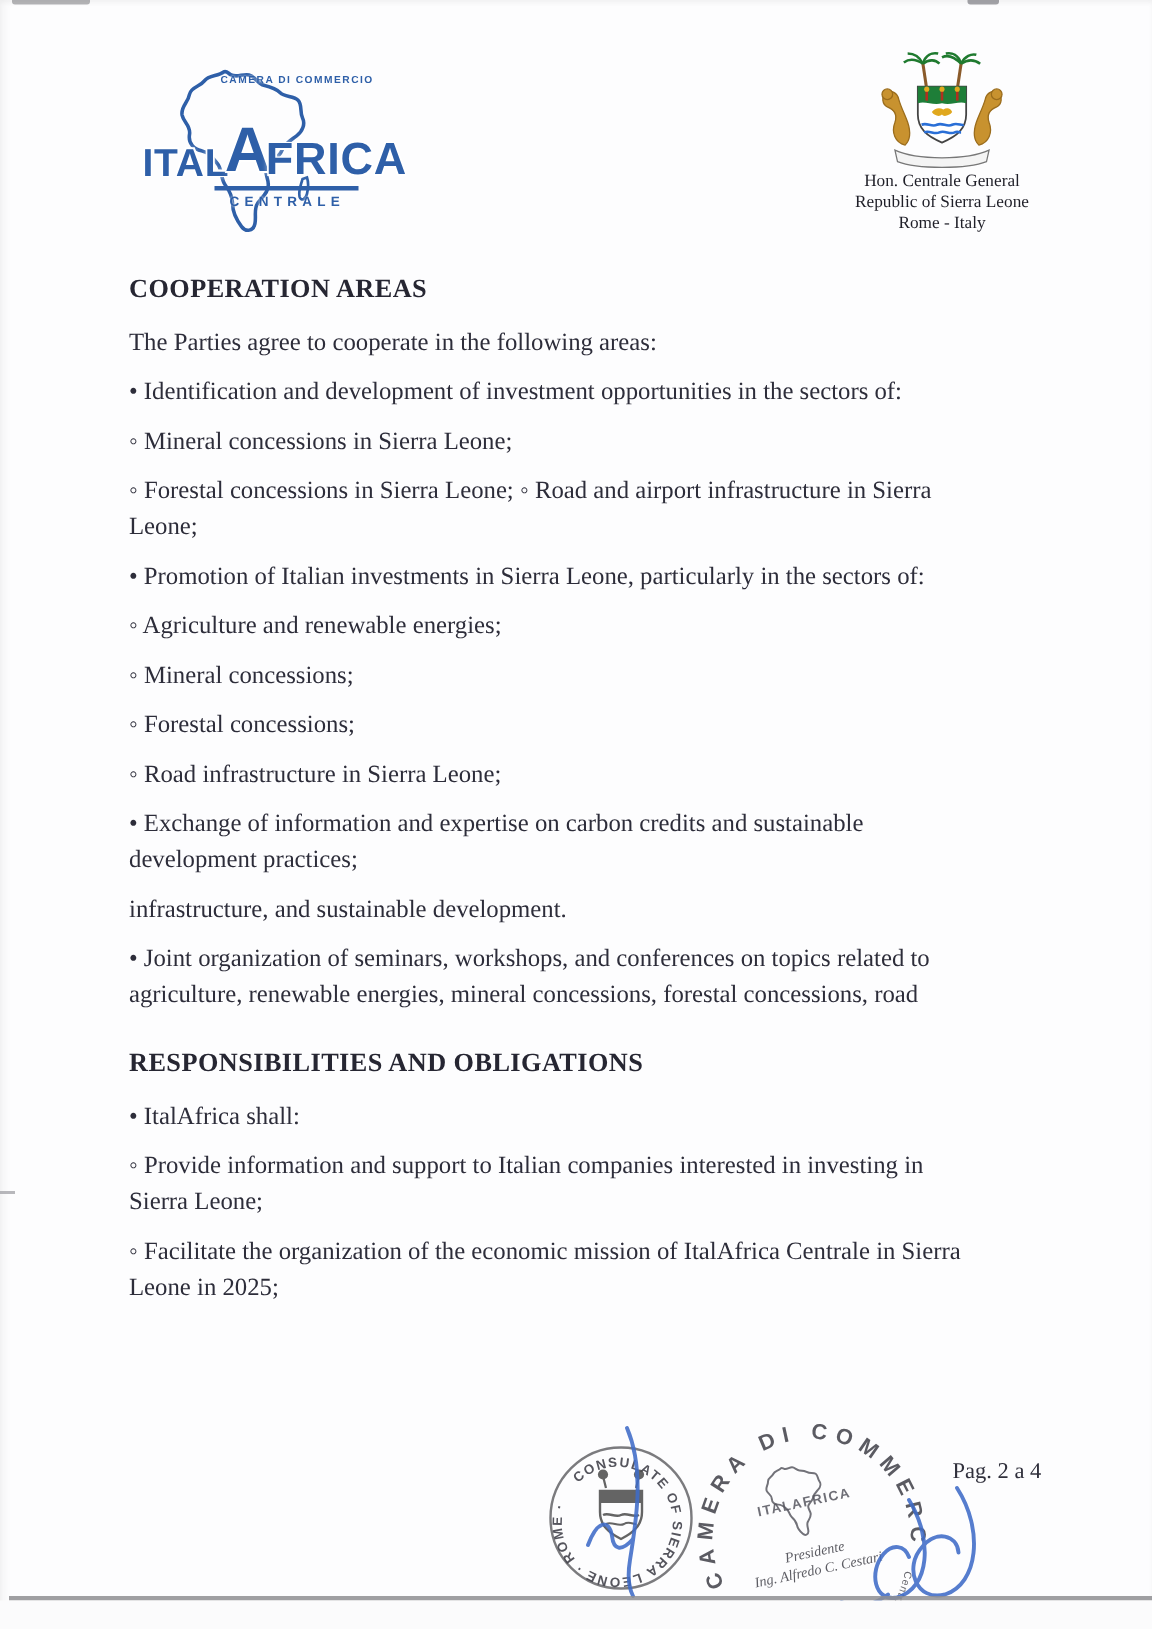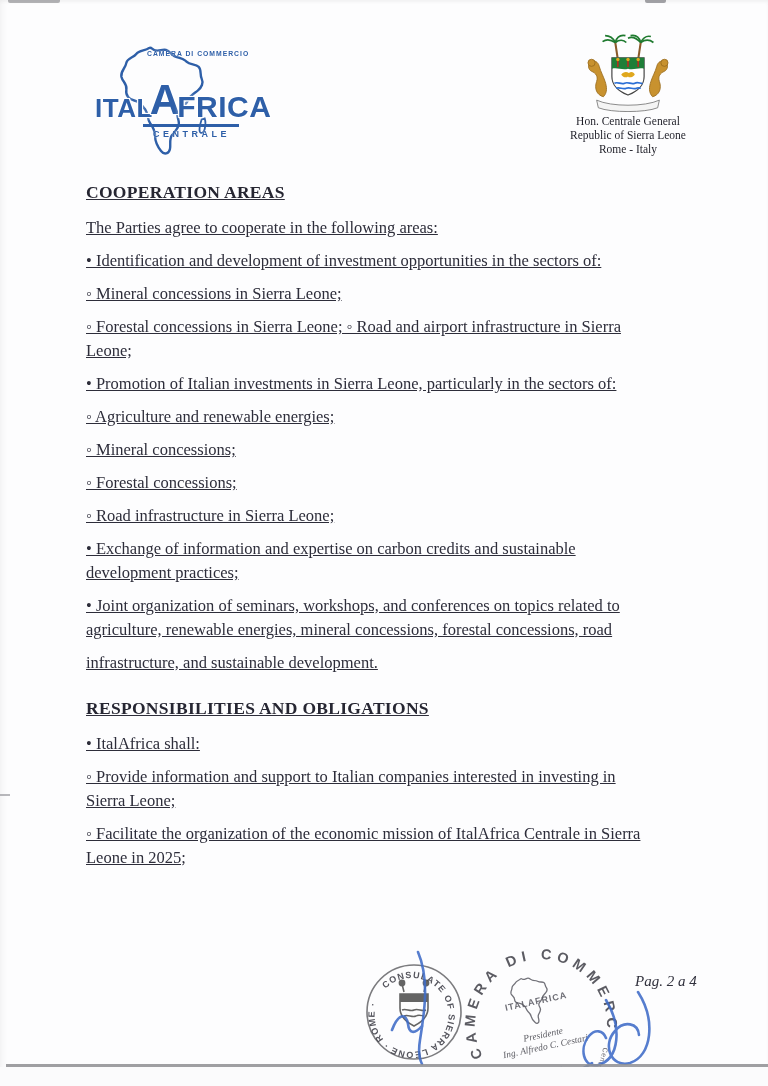--- a/index.html
+++ b/index.html
@@ -36,27 +36,27 @@
   .ital-underline{position:absolute;left:48px;top:84px;width:96px;height:3px;background:var(--logo-blue);}
   .ital-sub{position:absolute;left:58px;top:89px;font-family:"Liberation Sans",sans-serif;
     font-weight:700;font-size:9px;letter-spacing:3.5px;color:var(--logo-blue);text-shadow:0 0 2px #fff;}
 
   
   .consulate{position:absolute;left:548px;top:34px;width:160px;text-align:center;}
   .consulate svg{display:block;margin:0 auto;}
   .consulate .caption{margin-top:2px;font-size:11.5px;line-height:14px;color:#1f1f28;}
 
   
-  .doc{position:absolute;left:86px;top:182px;width:624px;color:var(--ink);text-decoration:underline;}
+  .doc{position:absolute;left:86px;top:182px;width:624px;color:var(--ink);}
   .doc h2{font-size:17.5px;font-weight:700;letter-spacing:.3px;margin:0 0 13px 0;color:#262632;}
   .doc p{font-size:16.5px;line-height:24px;margin:0 0 9px 0;white-space:pre-line;}
   .doc-section + .doc-section{margin-top:23px;display:block;}
 
   
-  .pagenum{position:absolute;left:635px;top:973px;font-size:15px;color:#30303c;font-style:italic;}
+  .pagenum{position:absolute;left:635px;top:973px;font-size:15px;color:#30303c;}
   .stamp{position:absolute;}
   .stamp-consulate{left:352px;top:946px;width:124px;height:134px;}
   .stamp-camera{left:452px;top:932px;width:176px;height:176px;transform:rotate(-12deg);}
   .sig{position:absolute;left:340px;top:930px;width:428px;height:156px;pointer-events:none;}
 </style>
 </head>
 <body>
 
 <div class="page">
 
@@ -138,23 +138,23 @@
         <p>◦ Mineral concessions in Sierra Leone;</p>
         <p>◦ Forestal concessions in Sierra Leone; ◦ Road and airport infrastructure in Sierra
 Leone;</p>
         <p>• Promotion of Italian investments in Sierra Leone, particularly in the sectors of:</p>
         <p>◦ Agriculture and renewable energies;</p>
         <p>◦ Mineral concessions;</p>
         <p>◦ Forestal concessions;</p>
         <p>◦ Road infrastructure in Sierra Leone;</p>
         <p>• Exchange of information and expertise on carbon credits and sustainable
 development practices;</p>
+        <p>infrastructure, and sustainable development.</p>
         <p>• Joint organization of seminars, workshops, and conferences on topics related to
 agriculture, renewable energies, mineral concessions, forestal concessions, road</p>
-        <p>infrastructure, and sustainable development.</p>
       </section>
       <section class="doc-section">
         <h2>RESPONSIBILITIES AND OBLIGATIONS</h2>
         <p>• ItalAfrica shall:</p>
         <p>◦ Provide information and support to Italian companies interested in investing in
 Sierra Leone;</p>
         <p>◦ Facilitate the organization of the economic mission of ItalAfrica Centrale in Sierra
 Leone in 2025;</p>
       </section>
     </div>

